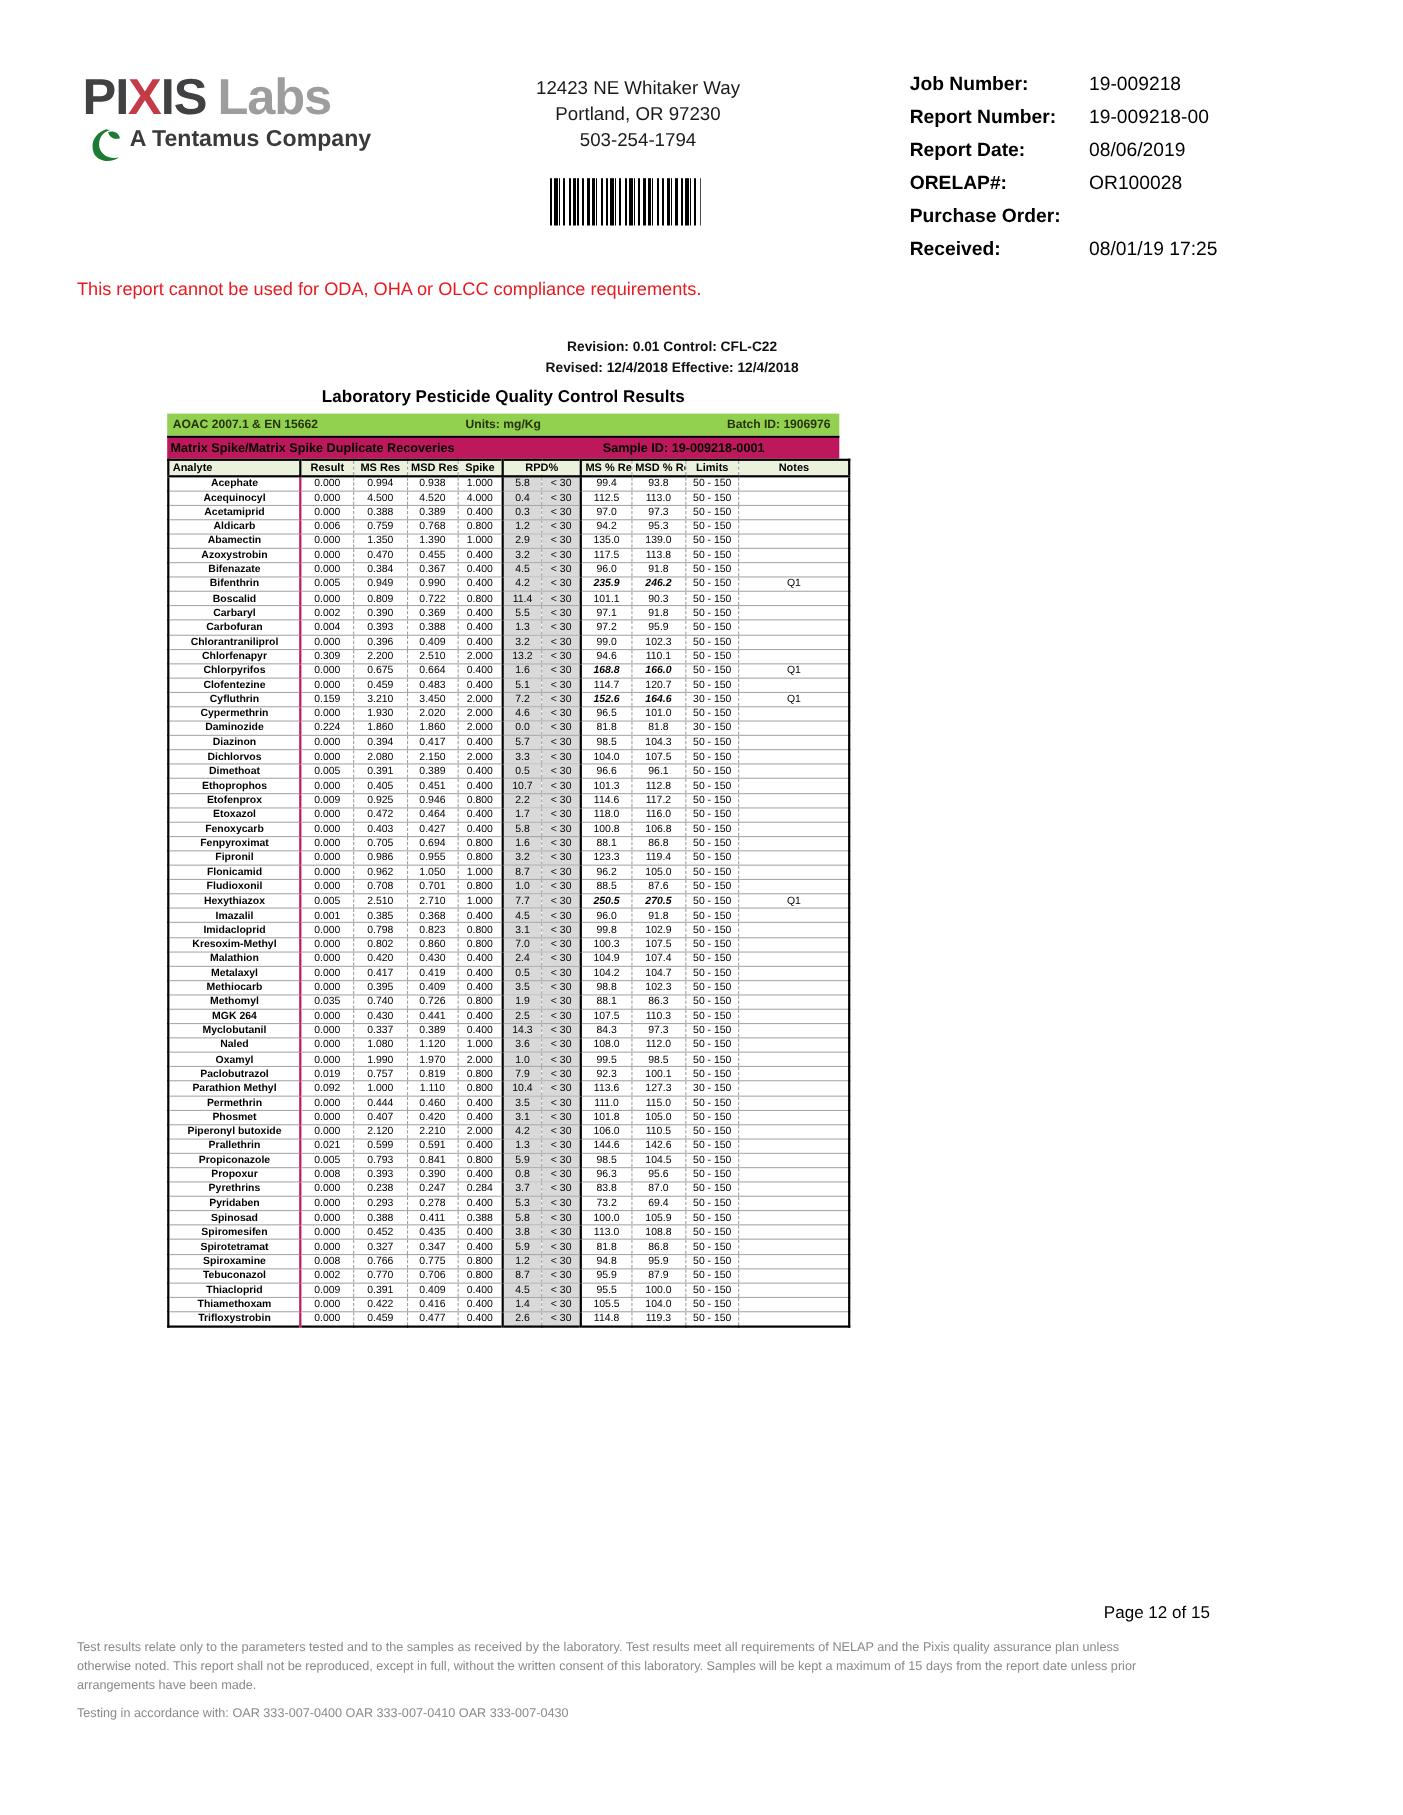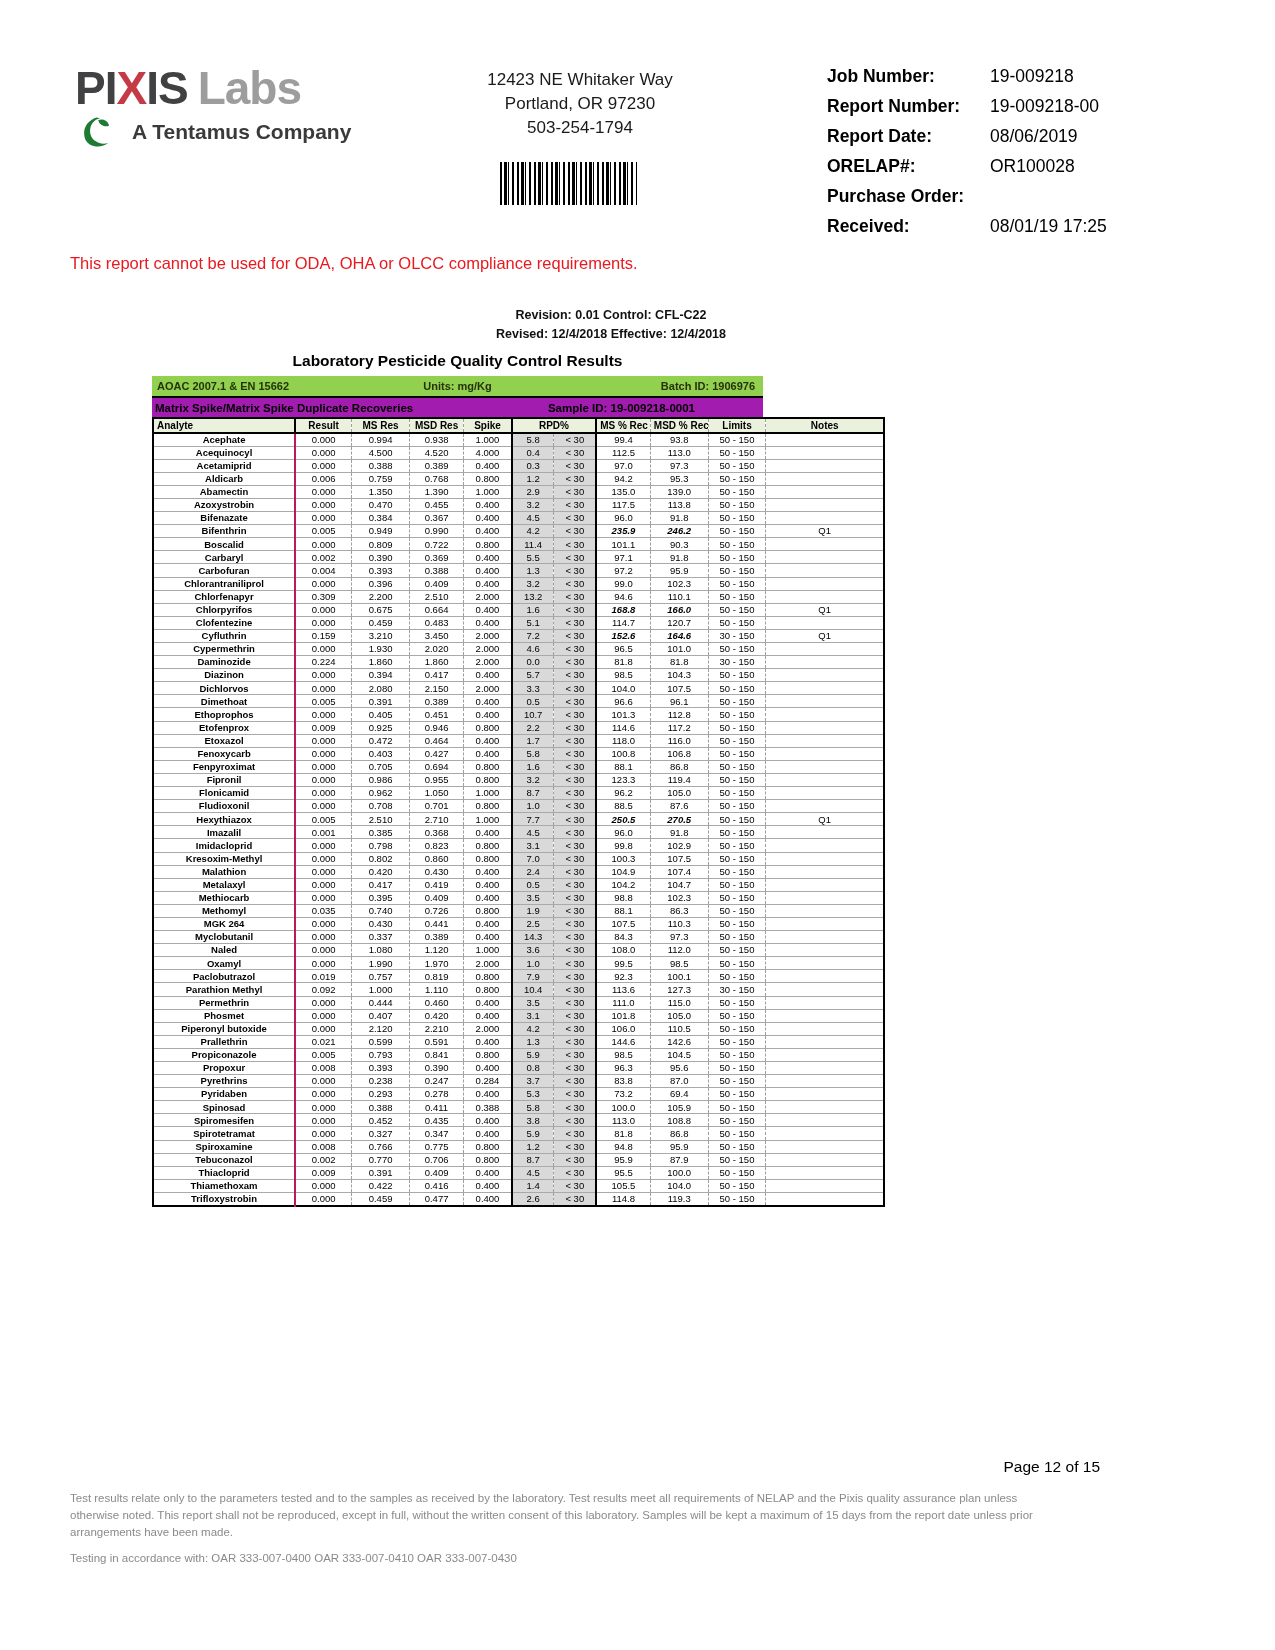--- a/index.html
+++ b/index.html
@@ -6,21 +6,21 @@
   html,body { background:#fff; }
   body { font-family:"Liberation Sans", sans-serif; color:#000; }
   .page { position:relative; width:1275px; height:1650px; background:#fff; overflow:hidden; }
 
   
   .logo-block { position:absolute; left:75px; top:64px; }
   .brand { font-size:46px; font-weight:bold; letter-spacing:-1px; line-height:48px; }
   .brand .dark { color:#414042; }
   .brand .red  { color:#c53a47; }
   .brand .labs { color:#9d9d9d; margin-left:10px; }
-  .tagline { display:flex; align-items:center; gap:18px; margin-top:3px; margin-left:6px;
+  .tagline { display:flex; gap:4px; margin-top:3px; margin-left:6px;
              font-size:21px; font-weight:bold; color:#3a3a3a; }
   .leaf { width:33px; height:33px; }
 
   
   .address-block { position:absolute; left:440px; top:68px; width:280px;
                    text-align:center; font-size:17px; line-height:24px; color:#1a1a1a; }
   .barcode { position:absolute; left:500px; top:162px; width:137px; height:43px;
              background:repeating-linear-gradient(90deg,
                #000 0 2px, #fff 2px 4px, #000 4px 7px, #fff 7px 8px,
                #000 8px 9px, #fff 9px 12px, #000 12px 14px, #fff 14px 17px); }
@@ -37,26 +37,26 @@
               font-size:12.5px; font-weight:600; line-height:19px; color:#111; }
 
   
   .qc { position:absolute; left:152px; top:352px; width:611px; }
   .qc-title { text-align:center; font-weight:bold; font-size:15.5px; margin-bottom:6px; }
   .green-bar { position:relative; height:20px; background:#92d050; display:flex; align-items:center;
                font-weight:bold; font-size:11px; color:#25330a; }
   .gb-left { padding-left:5px; }
   .gb-center { position:absolute; left:0; right:0; text-align:center; }
   .gb-right { margin-left:auto; padding-right:8px; position:relative; }
-  .subrow { height:21px; display:flex; align-items:center; background:#a21caf;
+  .subrow { height:21px; display:flex; align-items:center; background:#be185d;
             border-top:2px solid #000; font-weight:bold; font-size:11.5px; }
   .subrow .sr-left { padding-left:3px; }
   .subrow .sr-right { margin-left:auto; margin-right:68px; }
 
-  table.qc-table { border-collapse:collapse; width:733px; table-layout:fixed; border:2px solid #000; }
+  table.qc-table { border-collapse:collapse; width:621px; table-layout:fixed; border:2px solid #000; }
   .qc-table th, .qc-table td { font-size:9.5px; height:13.1px; padding:0 3px;
       overflow:hidden; white-space:nowrap; line-height:1; }
   .qc-table th { background:#eaf1dd; font-weight:bold; text-align:center;
       border-bottom:2px solid #000; border-right:1px dashed #9f9f9f; font-size:10px; height:15px; }
   .qc-table th.h0 { text-align:left; border-right:2px solid #000; }
   .qc-table th.h4, .qc-table th.hrpd { border-right:2px solid #000; }
   .qc-table th.h9 { border-right:none; }
   .qc-table td { text-align:center; border-top:1px solid #a9a9a9; border-right:1px dashed #9f9f9f; }
   .qc-table td.c0 { text-align:center; border-right:2px solid #be185d;font-weight:bold; }
   .qc-table td.c4, .qc-table td.c6 { border-right:2px solid #000; }

